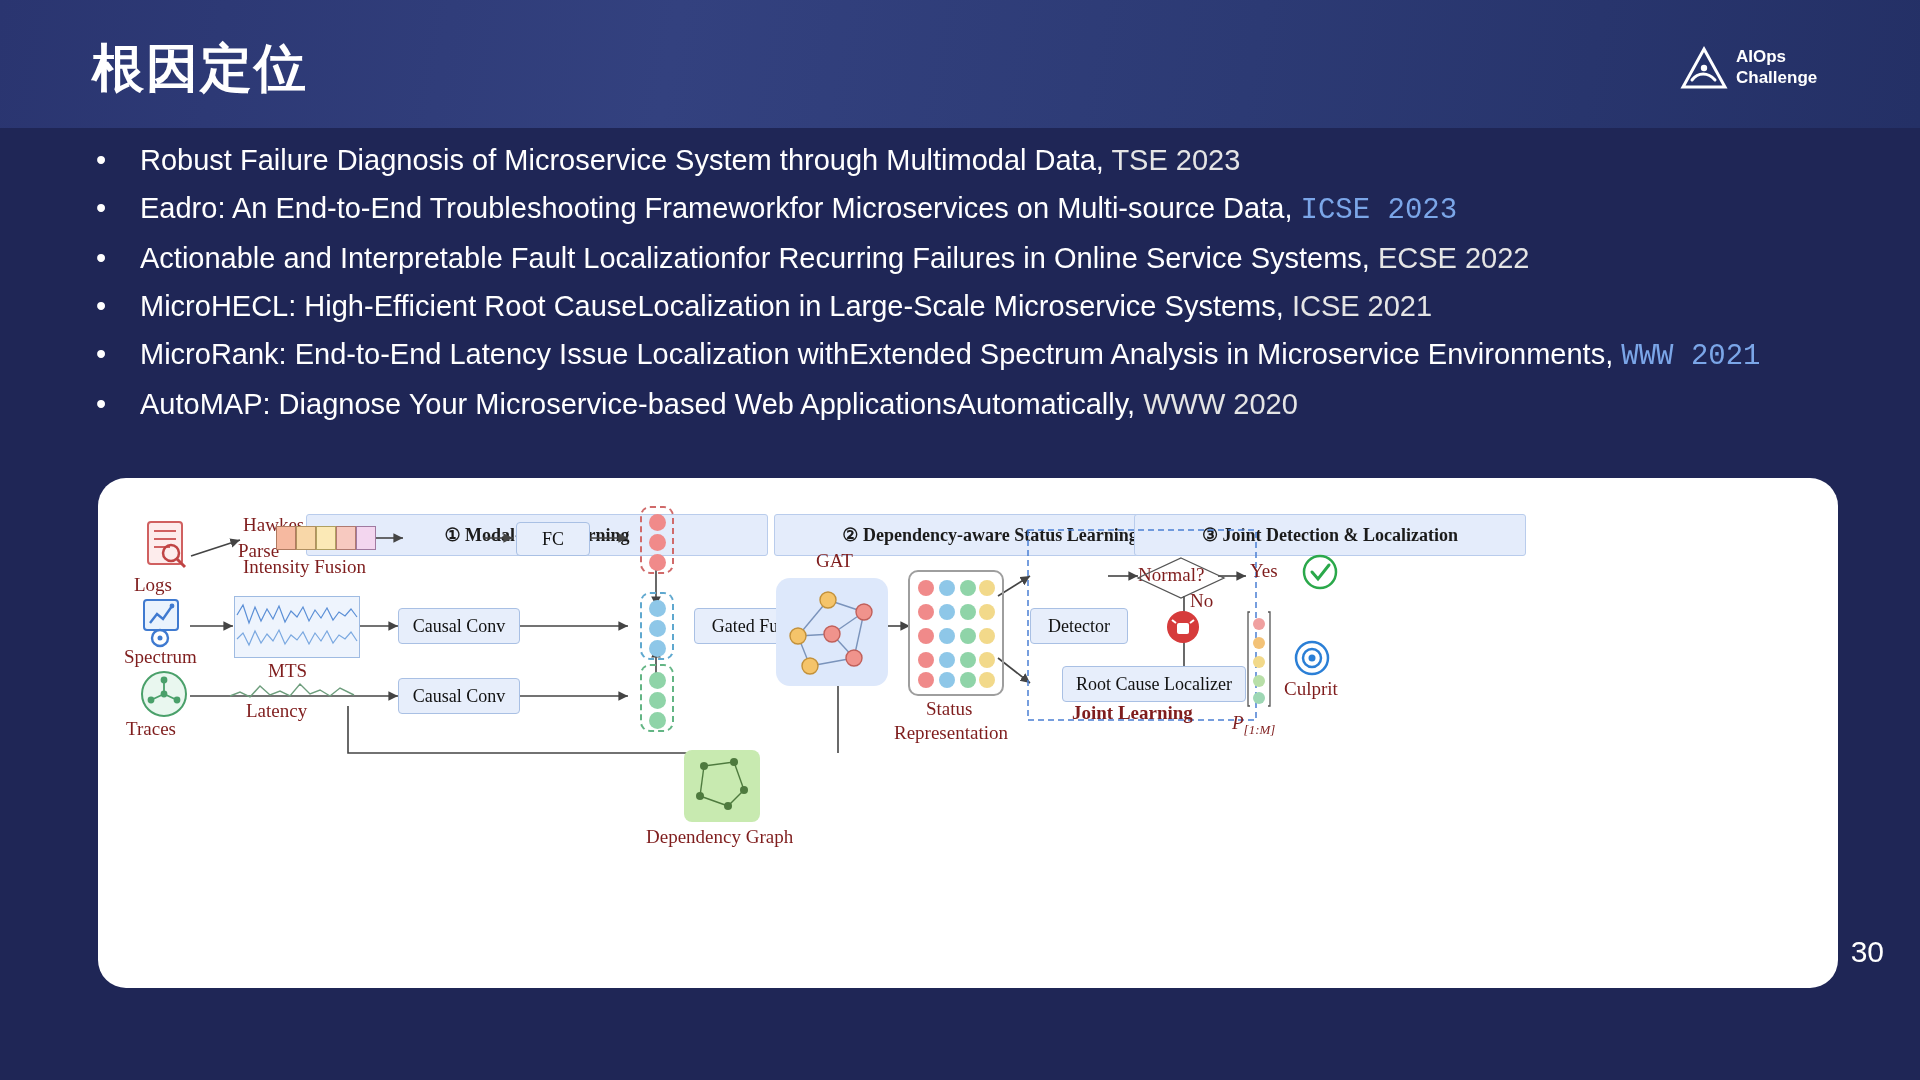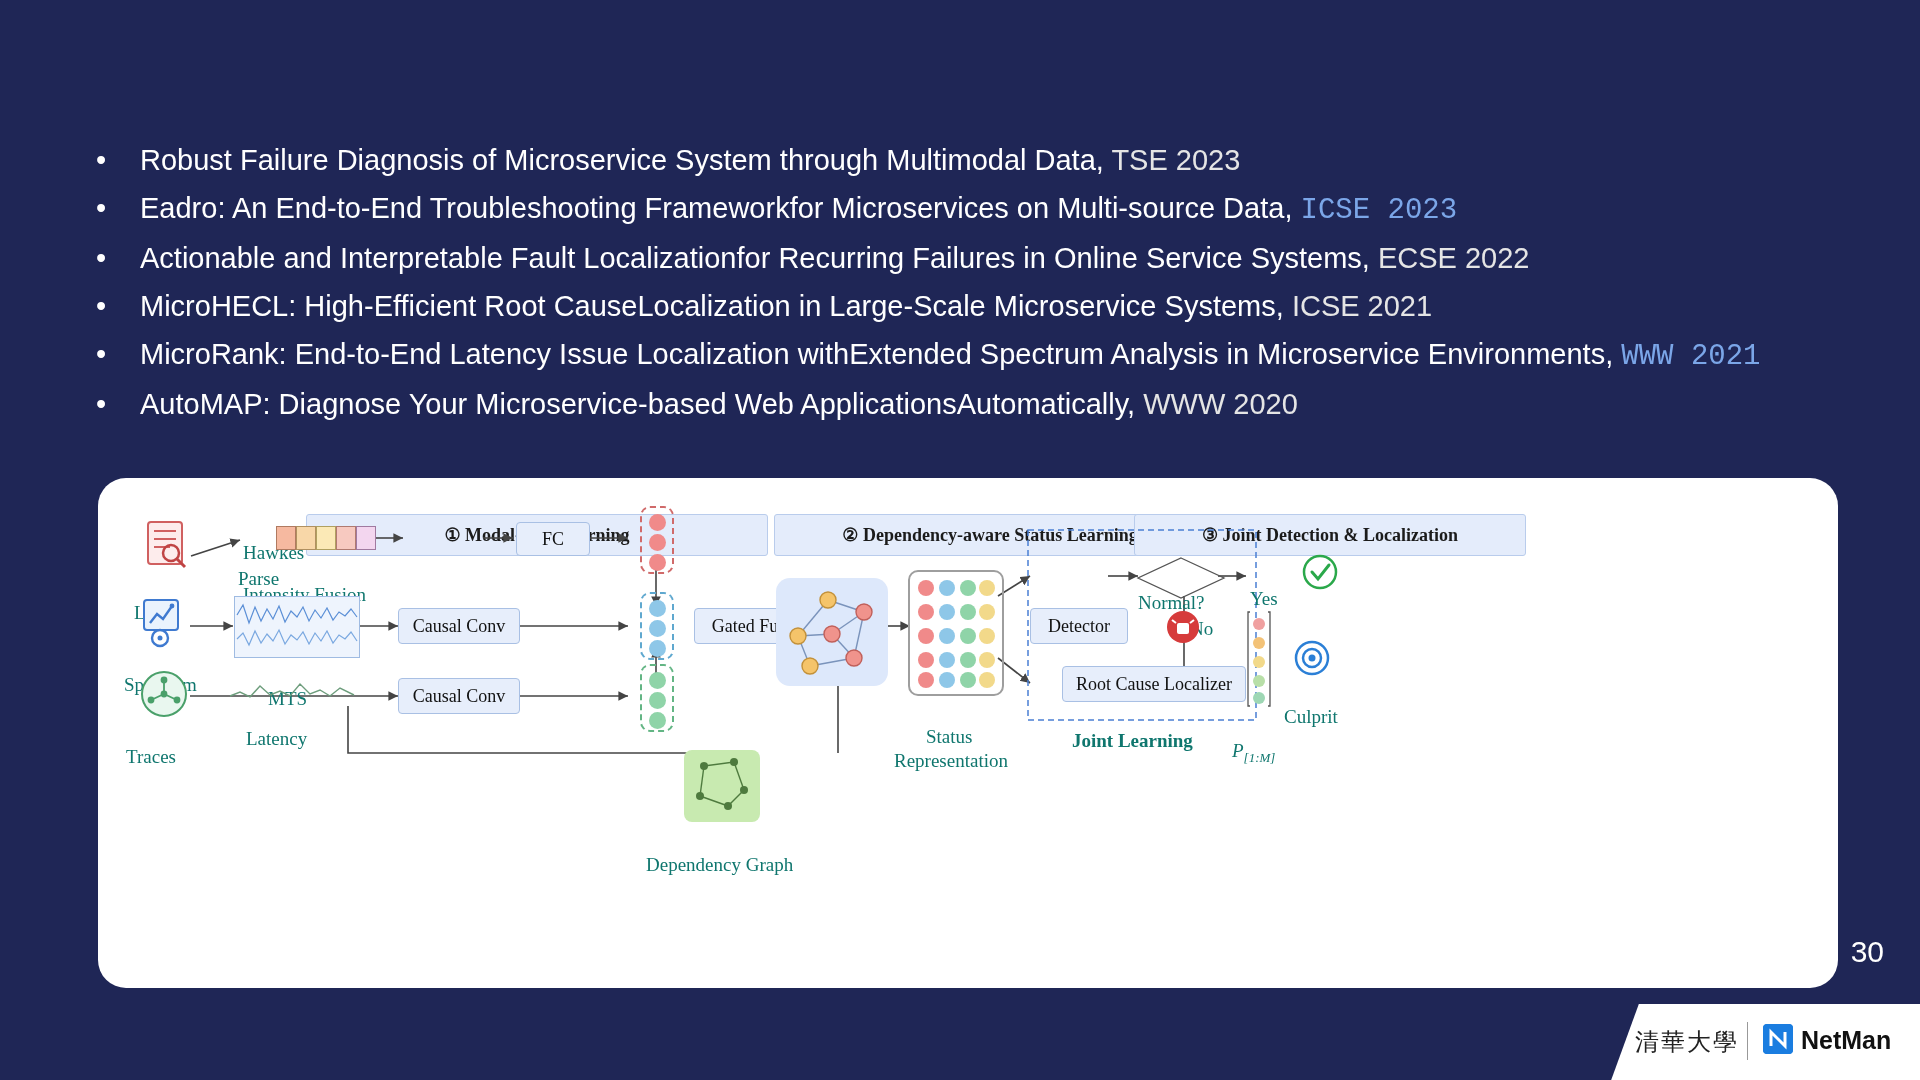--- a/index.html
+++ b/index.html
@@ -118,24 +118,23 @@
     font-weight: bold;
     font-family: "Liberation Serif", serif;
   }
   #stage1 { left: 208px; width: 460px; }
   #stage2 { left: 676px; width: 430px; }
   #stage3 { left: 1036px; width: 390px; }
   
   .fig-label {
     position: absolute;
     font-family: "Liberation Serif", serif;
-    color: #0f766e;
+    color: #7f1d1d;
     font-size: 19px;
     white-space: nowrap;
-    margin-top: 28px;
   }
   .fig-box {
     position: absolute;
     background: #e7eefb;
     border: 1px solid #a9c0e4;
     border-radius: 4px;
     display: flex;
     align-items: center;
     justify-content: center;
     font-family: "Liberation Serif", serif;
@@ -212,20 +211,34 @@
     width: 30px; height: 30px;
     background: #1a7de0;
     border-radius: 4px;
   }
 </style>
 </head>
 <body>
 
 <div id="slide">
 
+  <div id="header">
+    <div id="header-title">根因定位</div>
+    <div id="logo-block">
+      <svg id="logo-mark" viewBox="0 0 52 48">
+        <path d="M26 5 L47 43 L5 43 Z" fill="none" stroke="#ffffff" stroke-width="3"></path>
+        <path d="M14 36 C20 28, 30 28, 37 36" fill="none" stroke="#ffffff" stroke-width="3" stroke-linecap="round"></path>
+        <circle cx="26" cy="24" r="3.2" fill="#ffffff"></circle>
+      </svg>
+      <div id="logo-text">
+        <div>AIOps</div>
+        <div>Challenge</div>
+      </div>
+    </div>
+  </div>
 
   <div id="bullets">
 
     <div class="bullet-row">
       <span class="bullet-dot">•</span>
       <span>Robust Failure Diagnosis of Microservice System through Multimodal Data,</span>
       <span class="venue">TSE 2023</span>
     </div>
 
     <div class="bullet-row">
@@ -521,23 +534,14 @@
         <circle cx="18" cy="18" r="9" fill="none" stroke="#2b7fd6" stroke-width="2.5"></circle>
         <circle cx="18" cy="18" r="3.5" fill="#2b7fd6"></circle>
       </svg>
     </div>
     <div class="fig-label" style="left:1186px;top:200px;">Culprit</div>
 
   </div>
 
   <div id="page-number">30</div>
 
-  <div id="footer-bar">
-    <div id="footer-thu">清華大學</div>
-    <div id="footer-div"></div>
-    <svg id="netman-mark" viewBox="0 0 30 30">
-      <rect width="30" height="30" rx="4" fill="#1a7de0"></rect>
-      <path d="M8 22 L8 8 L22 22 L22 8" fill="none" stroke="#ffffff" stroke-width="3"></path>
-    </svg>
-    <div id="footer-netman" style="left:206px;">NetMan</div>
-  </div>
 
 </div>
 
 </body></html>

